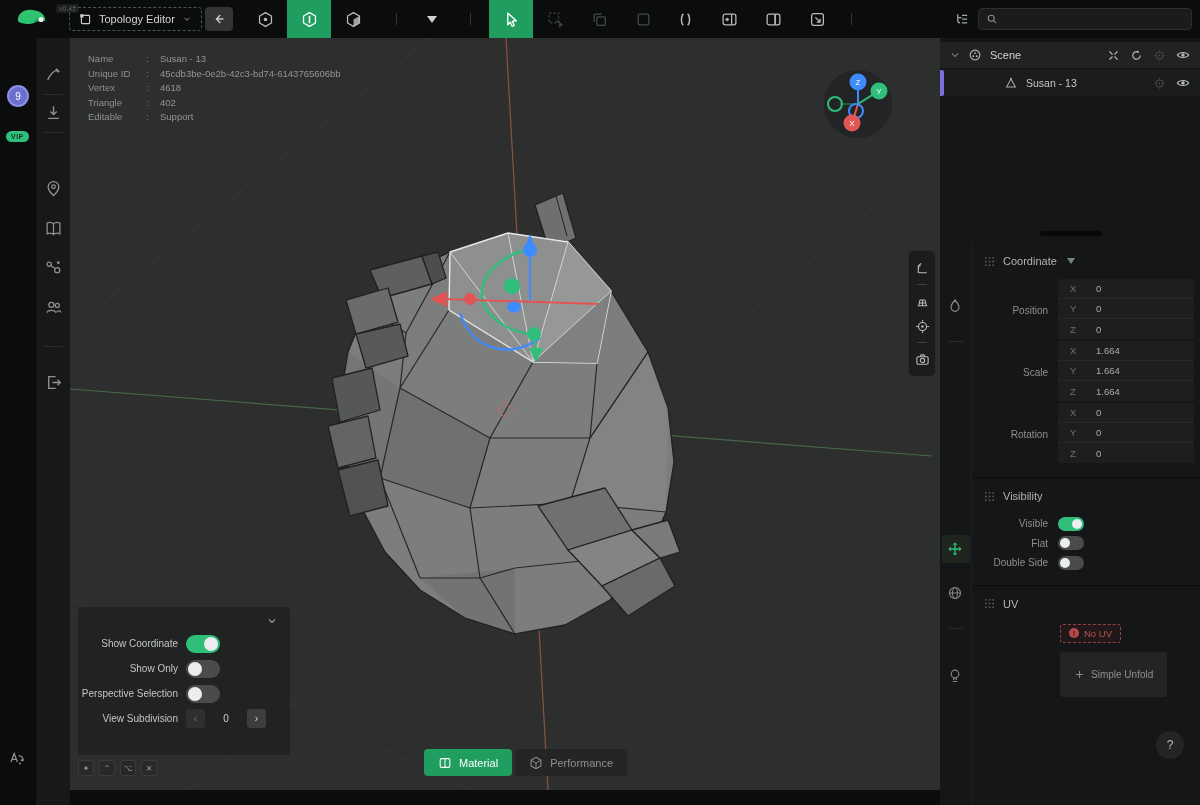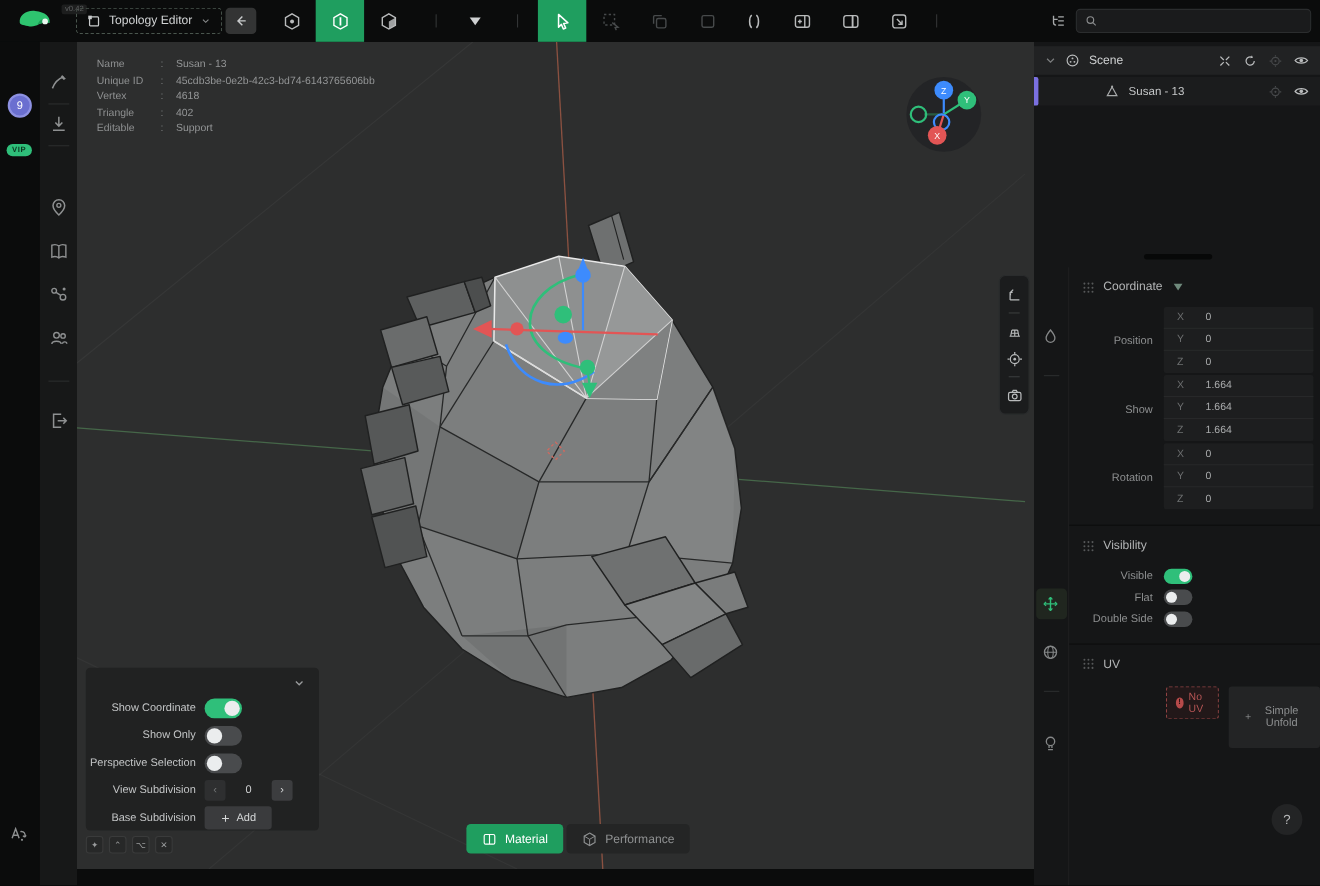--- a/index.html
+++ b/index.html
@@ -99,21 +99,21 @@
   .cg-labels .gl{height:62px;display:flex;align-items:center;justify-content:flex-end;padding-right:10px;font-size:10px;color:#8d8f90}
   .cg-fields{flex:1;display:flex;flex-direction:column;gap:2px}
   .fgroup{background:#1d1e1f;border-radius:2px}
   .frow{height:20px;display:flex;align-items:center;border-bottom:1px solid #272829;padding-left:12px}
   .frow:last-child{border-bottom:none}
   .frow .ax{width:26px;font-size:9.5px;color:#6e7071}
   .frow .fv{font-size:9.5px;color:#aaacad}
   .sec-div{height:1px;background:#0c0d0d;margin:12px 0 0 0}
   .vrow{display:flex;align-items:center;height:19.5px}
   .vrow .lbl{width:86px;text-align:right;padding-right:10px;font-size:10px;color:#8d8f90}
-  .uv-content{padding:8px 0 0 88px;display:flex;flex-direction:row;gap:9px;align-items:flex-start}
+  .uv-content{padding:8px 0 0 88px;display:flex;flex-direction:column;gap:9px;align-items:flex-start}
   .nouv{display:flex;align-items:center;gap:5px;border:1px dashed #8f4343;border-radius:3px;background:rgba(130,45,45,.12);color:#b65555;font-size:9.5px;padding:3px 8px}
   .nouv .dot{width:10px;height:10px;border-radius:50%;background:#b64a4a;color:#2a1212;font-size:7px;display:flex;align-items:center;justify-content:center;font-weight:bold}
   .unfold{display:flex;align-items:center;gap:6px;background:#232425;border:none;border-radius:3px;color:#8d8f90;font-size:10px;padding:17px 14px;cursor:pointer}
   .help{position:absolute;right:16px;bottom:46px;width:28px;height:28px;border-radius:50%;background:#232425;border:none;color:#b9bbbc;font-size:12px;cursor:pointer}
 
   svg{display:block}
 </style>
 </head>
 <body>
 
@@ -471,29 +471,20 @@
           </span>
       </div>
       <div class="opt-row">
         <span class="lbl">View Subdivision</span>
         <span class="stepper">
           <button class="step-btn prev">‹</button>
           <span class="step-val">0</span>
           <button class="step-btn next">›</button>
         </span>
       </div>
-      <div class="opt-row">
-        <span class="lbl">Base Subdivision</span>
-        <button class="add-btn">
-          <svg width="10" height="10" viewBox="0 0 16 16">
-              <path d="M8 3 V13 M3 8 H13" stroke="currentColor" stroke-width="1.5"></path>
-            </svg>
-          <span>Add</span>
-        </button>
-      </div>
     </div>
 
     <div class="key-hints">
       <span class="key">✦</span>
       <span class="key">⌃</span>
       <span class="key">⌥</span>
       <span class="key">✕</span>
     </div>
 
     <div class="bottom-tabs">
@@ -623,21 +614,21 @@
               <circle cx="10" cy="10" r="1"></circle>
             </g>
           </svg>
         <span class="t">Coordinate</span>
         <span class="tri-dn"></span>
       </div>
 
       <div class="coord">
         <div class="cg-labels">
           <span class="gl">Position</span>
-          <span class="gl">Show</span>
+          <span class="gl">Scale</span>
           <span class="gl">Rotation</span>
         </div>
         <div class="cg-fields">
           <div class="fgroup">
             <div class="frow">
                 <span class="ax">X</span>
                 <span class="fv">0</span>
               </div>
             <div class="frow">
                 <span class="ax">Y</span>

